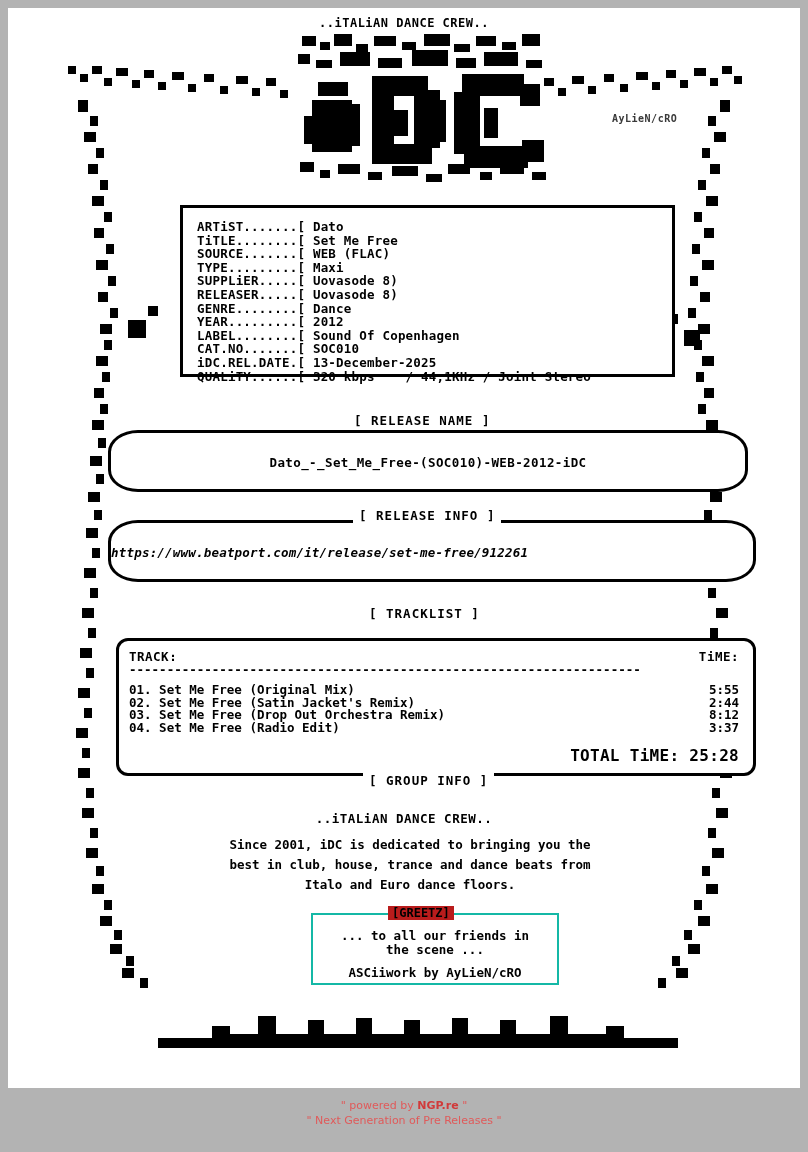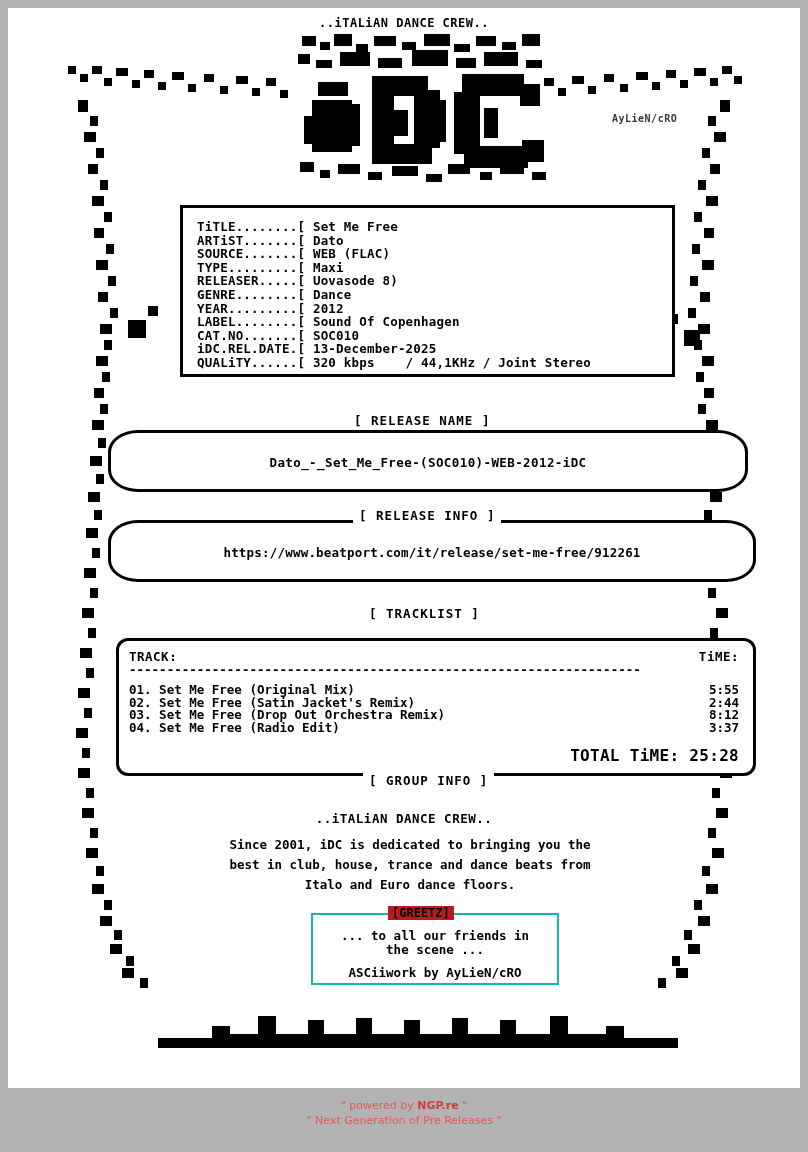--- a/index.html
+++ b/index.html
@@ -127,25 +127,26 @@
     letter-spacing: 0.4px;
   }
 
   .rel-info-panel {
     left: 100px;
     top: 512px;
     width: 648px;
     height: 62px;
   }
   .rel-info-text {
-    text-align: center;
+    text-align: left;
     font-size: 12.5px;
     font-weight: bold;
     margin-top: 22px;
     letter-spacing: 0.2px;
+    font-style: italic;
   }
 
   .track-panel {
     left: 108px;
     top: 614px;
     width: 640px;
     height: 138px;
     border-radius: 12px;
     margin-top: 16px;
   }
@@ -484,24 +485,25 @@
         <rect x="542" y="1008" width="18" height="32"></rect>
         <rect x="556" y="1026" width="50" height="14"></rect>
         <rect x="598" y="1018" width="18" height="22"></rect>
         <rect x="150" y="1030" width="60" height="10"></rect>
         <rect x="608" y="1030" width="62" height="10"></rect>
       </g>
     </svg>
 
     <div class="panel info-panel">
       <div class="info-list">
+        <div class="info-row"><span>ARTiST.......[</span> <span>Dato</span></div>
         <div class="info-row"><span>TiTLE........[</span> <span>Set Me Free</span></div>
-        <div class="info-row"><span>ARTiST.......[</span> <span>Dato</span></div>
         <div class="info-row"><span>SOURCE.......[</span> <span>WEB (FLAC)</span></div>
         <div class="info-row"><span>TYPE.........[</span> <span>Maxi</span></div>
+        <div class="info-row"><span>SUPPLiER.....[</span> <span>Uovasode 8)</span></div>
         <div class="info-row"><span>RELEASER.....[</span> <span>Uovasode 8)</span></div>
         <div class="info-row"><span>GENRE........[</span> <span>Dance</span></div>
         <div class="info-row"><span>YEAR.........[</span> <span>2012</span></div>
         <div class="info-row"><span>LABEL........[</span> <span>Sound Of Copenhagen</span></div>
         <div class="info-row"><span>CAT.NO.......[</span> <span>SOC010</span></div>
         <div class="info-row"><span>iDC.REL.DATE.[</span> <span>13-December-2025</span></div>
         <div class="info-row"><span>QUALiTY......[</span> <span>320 kbps    / 44,1KHz / Joint Stereo</span></div>
       </div>
     </div>
 

